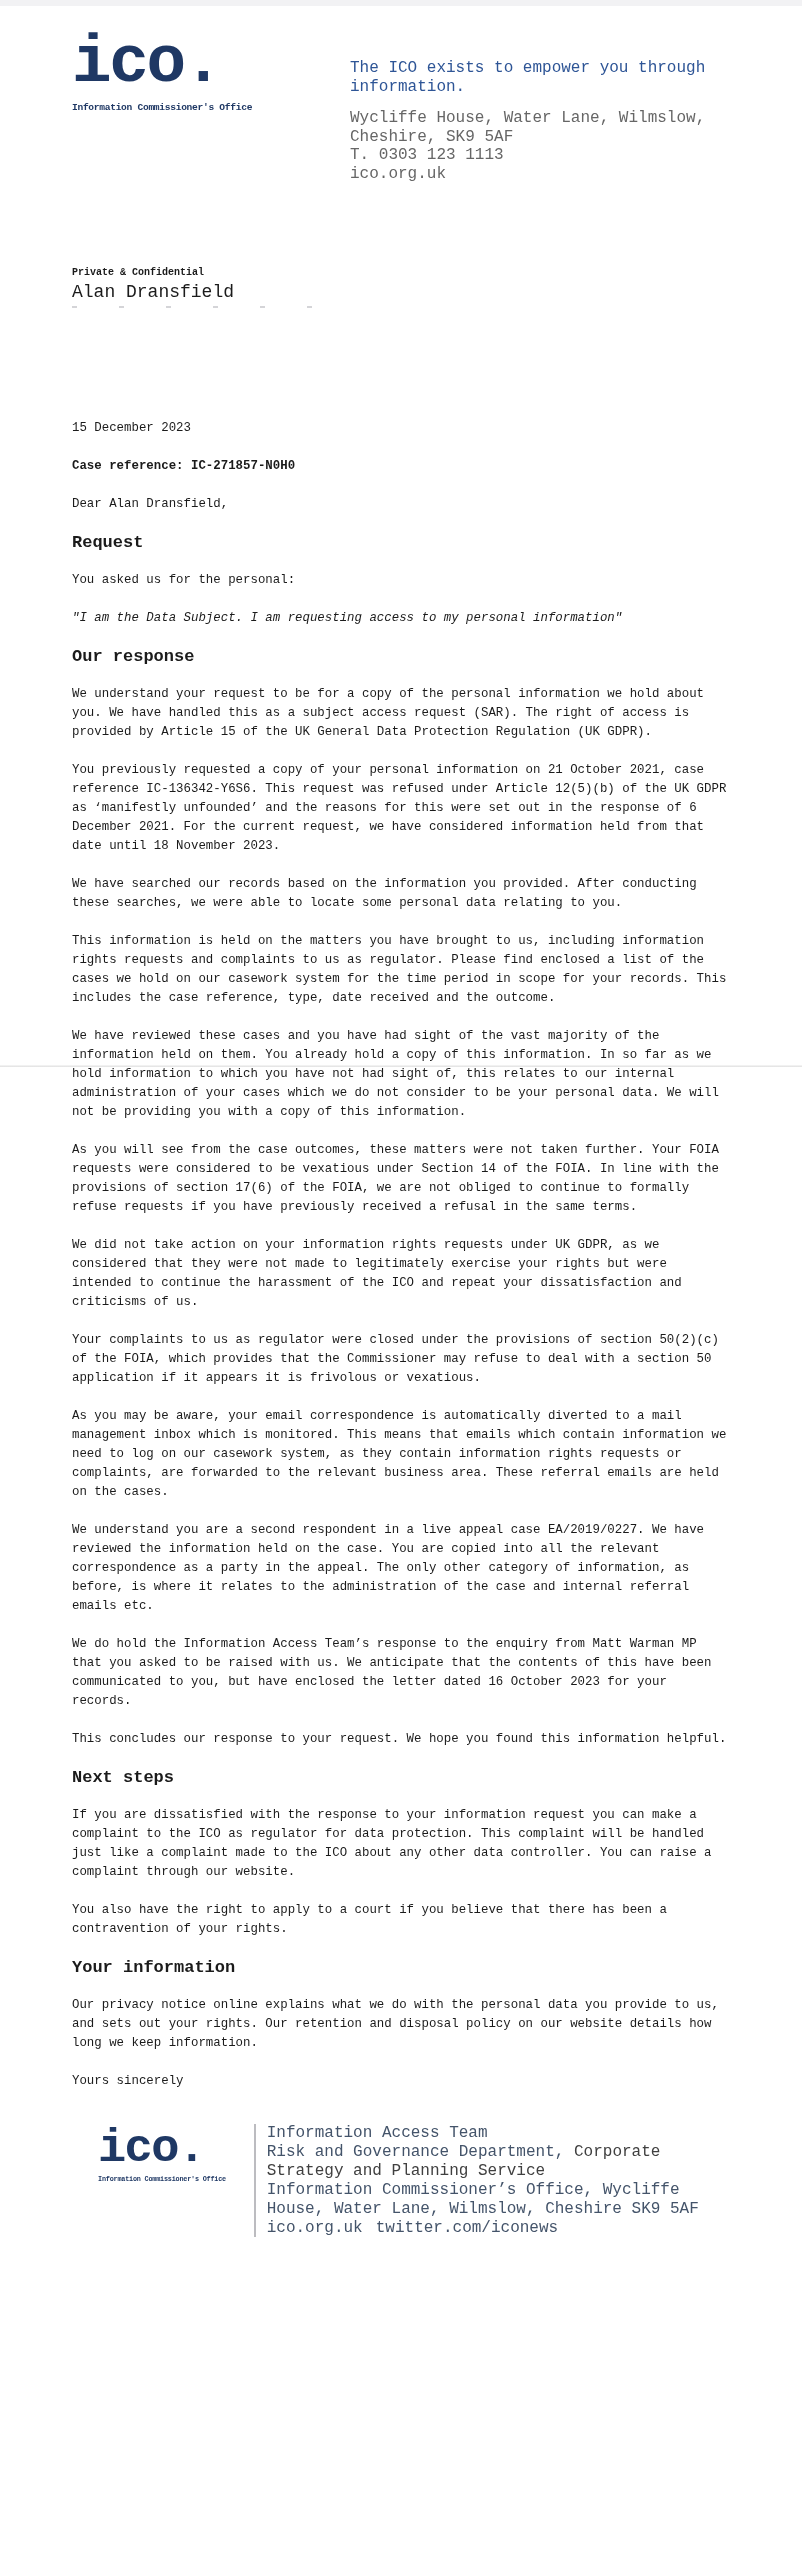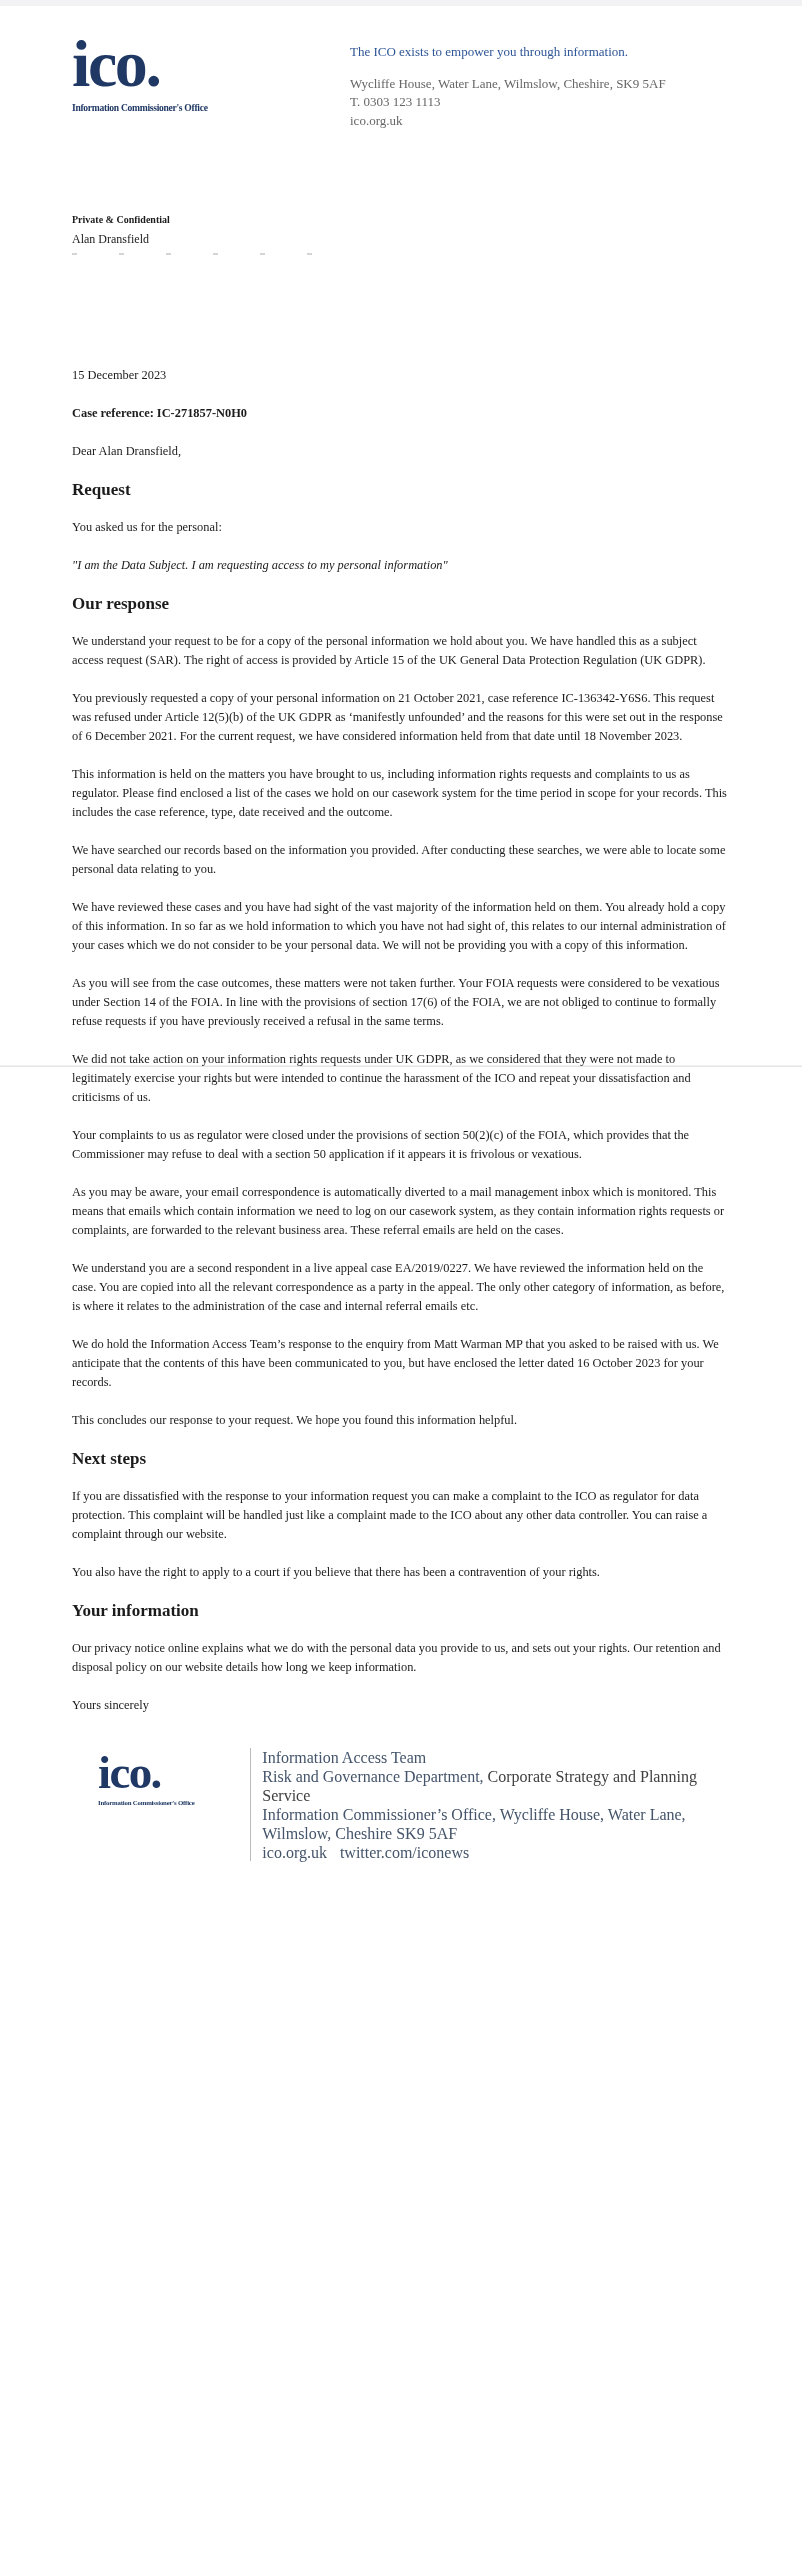--- a/index.html
+++ b/index.html
@@ -2,21 +2,21 @@
 <html style="font-size:13px"><head>
 <meta charset="utf-8">
 <style>
   html,body{margin:0;padding:0;background:#ffffff;}
   .page{
     position:relative;
     width:803px;
     height:2576px;
     background:#ffffff;
     overflow:hidden;
-    font-family:Liberation Serif, serif;
+    font-family:Liberation Mono, monospace;
     color:#1b1b1b;
   }
   .top-edge{
     position:absolute;top:0;left:0;right:0;height:6.4px;
     background:#f2f2f4;
   }
   .content{padding:32px 76px 0 72px;}
 
   
   .letterhead{display:flex;align-items:flex-start;}
@@ -31,31 +31,31 @@
     margin-top:6.4px;
     font-size:9.6px;
     font-weight:bold;
     letter-spacing:-0.3px;
     color:#1f3864;
     white-space:nowrap;
   }
   .contact{
     margin-left:auto;
     width:377px;
-    margin-top:11px;
-    font-size:13px;
+    margin-top:27px;
+    font-size:16px;
     line-height:18.5px;
   }
   .contact .mission{color:#2e5596;margin-bottom:13px;}
   .contact .addr{color:#666666;}
 
   
   .recipient{margin-top:80px;}
   .confidential{font-weight:bold;font-size:10px;line-height:20px;}
-  .recipient-name{font-size:12px;line-height:19px;}
+  .recipient-name{font-size:18px;line-height:19px;}
   .redacted{
     margin-top:4px;
     width:265px;height:1.6px;
     background:repeating-linear-gradient(90deg,#cdcdd1 0 4.8px,transparent 4.8px 47px);
     opacity:.85;
   }
 
   
   .body-text{margin-top:111px;}
   .body-text p,.body-text h2,.case-ref,.salutation{
@@ -122,22 +122,22 @@
       <p class="case-ref">Case reference: IC-271857-N0H0</p>
       <p class="salutation">Dear Alan Dransfield,</p>
 
       <h2>Request</h2>
       <p>You asked us for the personal:</p>
       <p class="quote">"I am the Data Subject. I am requesting access to my personal information"</p>
 
       <h2>Our response</h2>
       <p>We understand your request to be for a copy of the personal information we hold about you. We have handled this as a subject access request (SAR). The right of access is provided by Article 15 of the UK General Data Protection Regulation (UK GDPR).</p>
       <p>You previously requested a copy of your personal information on 21 October 2021, case reference IC-136342-Y6S6. This request was refused under Article 12(5)(b) of the UK GDPR as ‘manifestly unfounded’ and the reasons for this were set out in the response of 6 December 2021. For the current request, we have considered information held from that date until 18 November 2023.</p>
+      <p>We have searched our records based on the information you provided. After conducting these searches, we were able to locate some personal data relating to you.</p>
       <p>This information is held on the matters you have brought to us, including information rights requests and complaints to us as regulator. Please find enclosed a list of the cases we hold on our casework system for the time period in scope for your records. This includes the case reference, type, date received and the outcome.</p>
-      <p>We have searched our records based on the information you provided. After conducting these searches, we were able to locate some personal data relating to you.</p>
       <p>We have reviewed these cases and you have had sight of the vast majority of the information held on them. You already hold a copy of this information. In so far as we hold information to which you have not had sight of, this relates to our internal administration of your cases which we do not consider to be your personal data. We will not be providing you with a copy of this information.</p>
       <p>As you will see from the case outcomes, these matters were not taken further. Your FOIA requests were considered to be vexatious under Section 14 of the FOIA. In line with the provisions of section 17(6) of the FOIA, we are not obliged to continue to formally refuse requests if you have previously received a refusal in the same terms.</p>
       <p>We did not take action on your information rights requests under UK GDPR, as we considered that they were not made to legitimately exercise your rights but were intended to continue the harassment of the ICO and repeat your dissatisfaction and criticisms of us.</p>
       <p>Your complaints to us as regulator were closed under the provisions of section 50(2)(c) of the FOIA, which provides that the Commissioner may refuse to deal with a section 50 application if it appears it is frivolous or vexatious.</p>
       <p>As you may be aware, your email correspondence is automatically diverted to a mail management inbox which is monitored. This means that emails which contain information we need to log on our casework system, as they contain information rights requests or complaints, are forwarded to the relevant business area. These referral emails are held on the cases.</p>
       <p>We understand you are a second respondent in a live appeal case EA/2019/0227. We have reviewed the information held on the case. You are copied into all the relevant correspondence as a party in the appeal. The only other category of information, as before, is where it relates to the administration of the case and internal referral emails etc.</p>
       <p>We do hold the Information Access Team’s response to the enquiry from Matt Warman MP that you asked to be raised with us. We anticipate that the contents of this have been communicated to you, but have enclosed the letter dated 16 October 2023 for your records.</p>
       <p>This concludes our response to your request. We hope you found this information helpful.</p>
 
       <h2>Next steps</h2>

